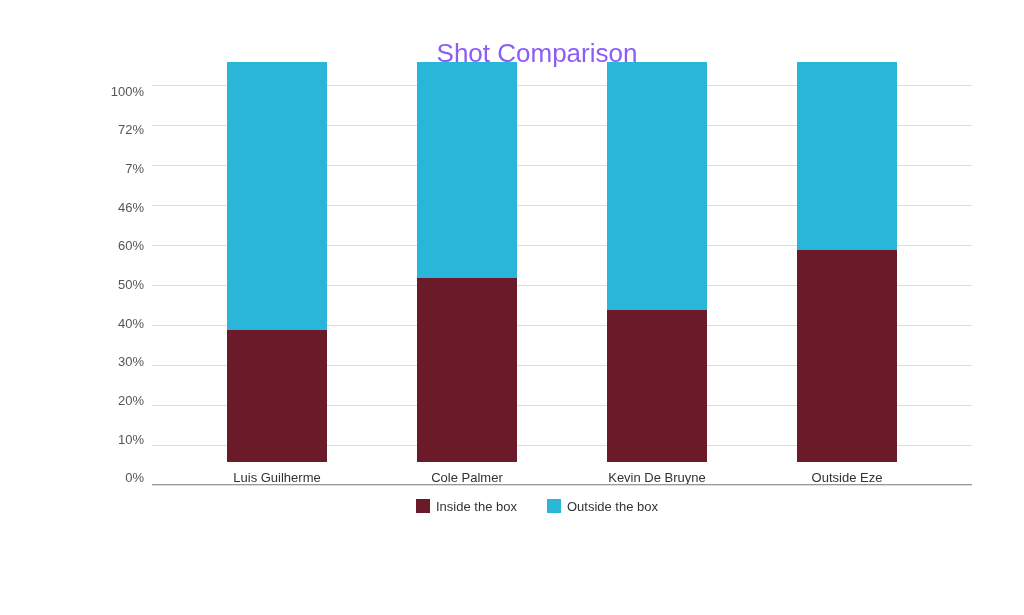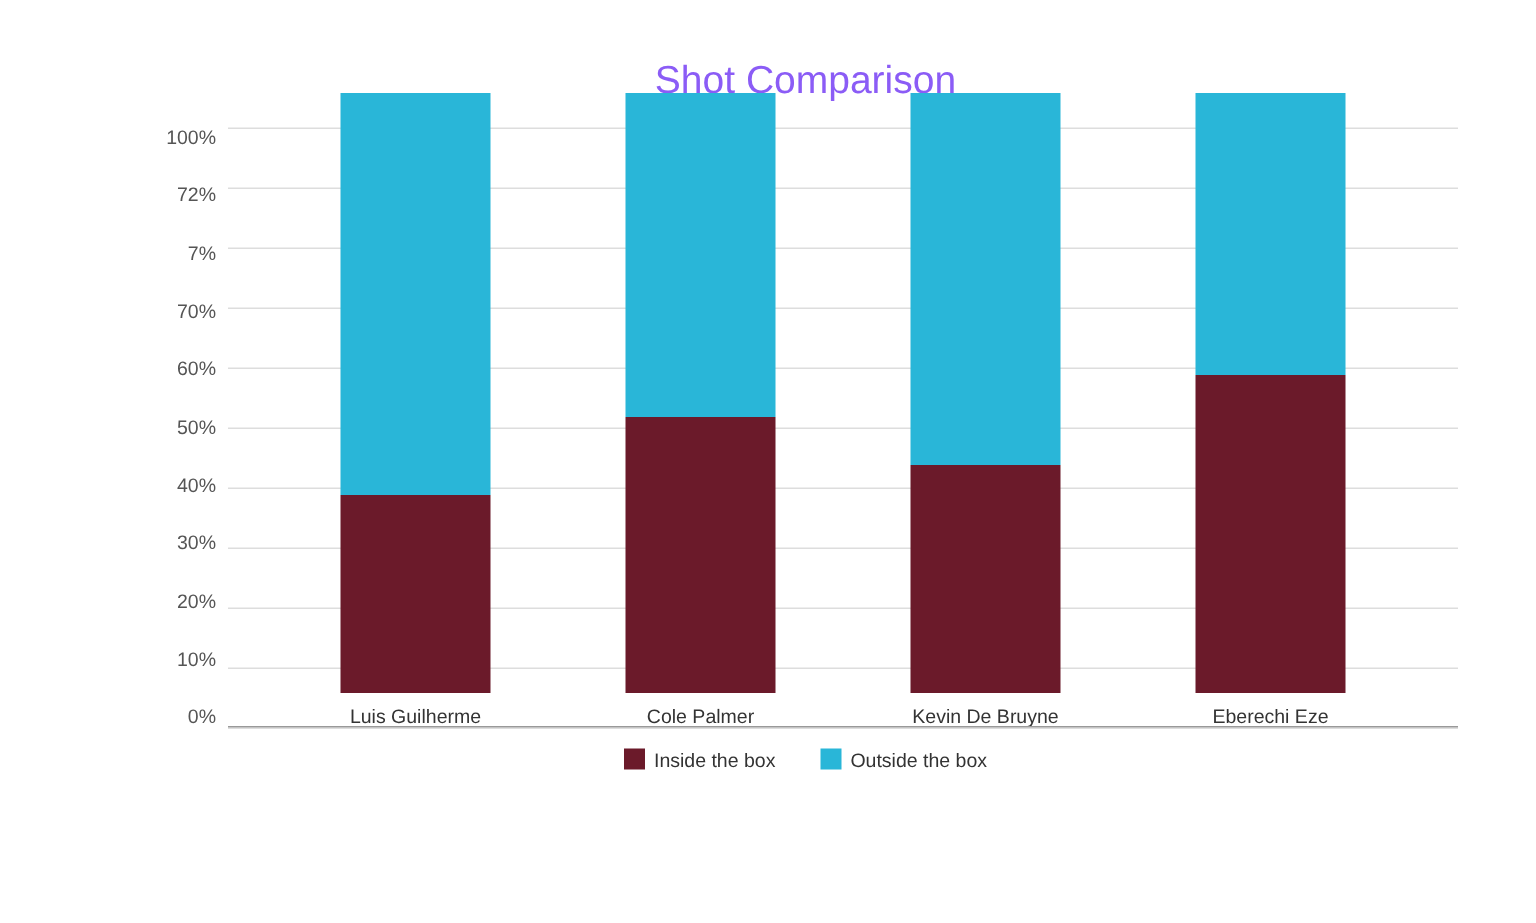--- a/index.html
+++ b/index.html
@@ -139,21 +139,21 @@
 
 <div class="chart-container">
   <div class="chart-title">Shot Comparison</div>
 
   <div class="chart-area">
 
     <div class="y-axis">
       <span class="y-label">100%</span>
       <span class="y-label">72%</span>
       <span class="y-label">7%</span>
-      <span class="y-label">70%</span>
+      <span class="y-label">46%</span>
       <span class="y-label">60%</span>
       <span class="y-label">50%</span>
       <span class="y-label">40%</span>
       <span class="y-label">30%</span>
       <span class="y-label">20%</span>
       <span class="y-label">10%</span>
       <span class="y-label">0%</span>
     </div>
 
     <div class="grid-and-bars">
@@ -192,21 +192,21 @@
               <div class="bar-segment inside" style="height: 152px;"></div>
               <div class="bar-segment outside" style="height: 248px;"></div>
             </div>
             <div class="bar-label">Kevin De Bruyne</div>
           </div>
           <div class="bar-group">
             <div class="bar-stack">
               <div class="bar-segment inside" style="height: 212px;"></div>
               <div class="bar-segment outside" style="height: 188px;"></div>
             </div>
-            <div class="bar-label">Eberechi Eze</div>
+            <div class="bar-label">Outside Eze</div>
           </div>
         </div>
     </div>
 
     <div class="x-axis-line"></div>
   </div>
 
   <div class="legend">
     <div class="legend-item">
       <div class="legend-swatch" style="background-color: #6b1a2a;"></div>

